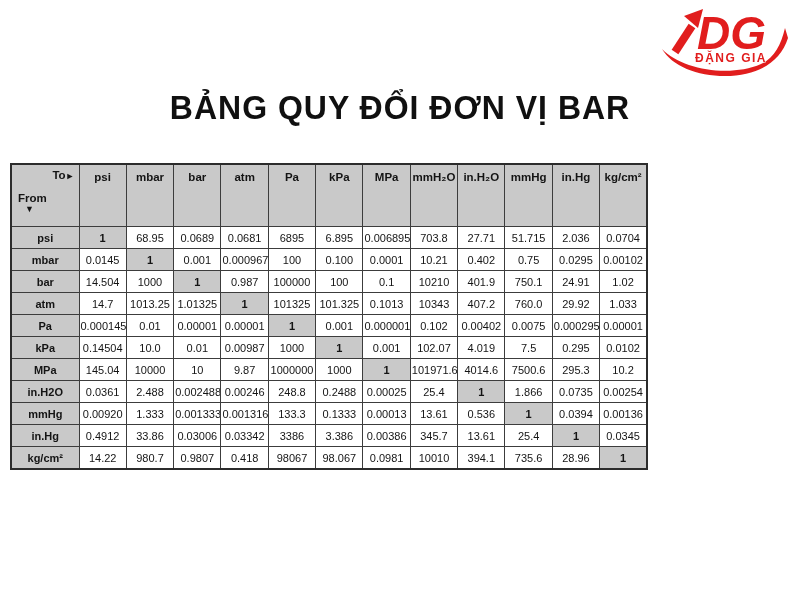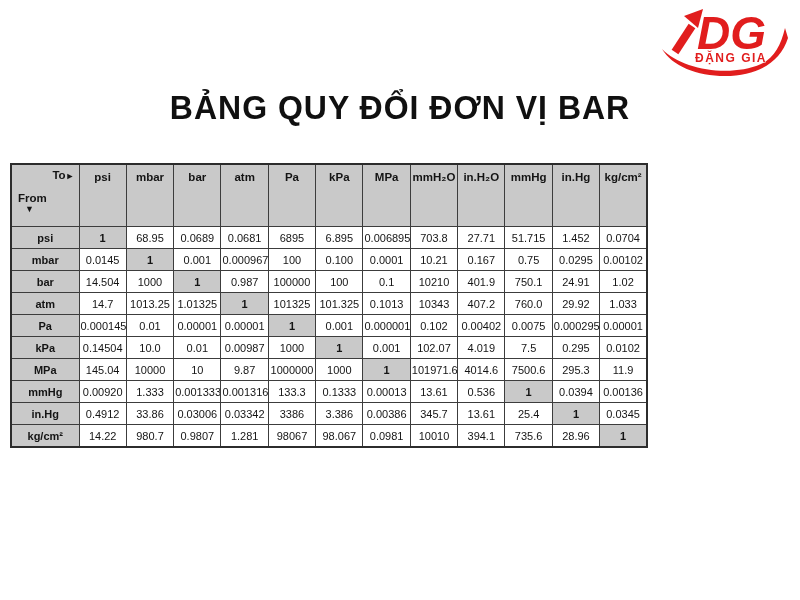--- a/index.html
+++ b/index.html
@@ -88,34 +88,34 @@
           <td class="diag">1</td>
           <td>68.95</td>
           <td>0.0689</td>
           <td>0.0681</td>
           <td>6895</td>
           <td>6.895</td>
           <td>0.006895</td>
           <td>703.8</td>
           <td>27.71</td>
           <td>51.715</td>
-          <td>1.452</td>
+          <td>2.036</td>
           <td>0.0704</td>
         </tr>
         <tr>
           <th>mbar</th>
           <td>0.0145</td>
           <td class="diag">1</td>
           <td>0.001</td>
           <td>0.000967</td>
           <td>100</td>
           <td>0.100</td>
           <td>0.0001</td>
           <td>10.21</td>
-          <td>0.167</td>
+          <td>0.402</td>
           <td>0.75</td>
           <td>0.0295</td>
           <td>0.00102</td>
         </tr>
         <tr>
           <th>bar</th>
           <td>14.504</td>
           <td>1000</td>
           <td class="diag">1</td>
           <td>0.987</td>
@@ -179,21 +179,36 @@
           <td>10000</td>
           <td>10</td>
           <td>9.87</td>
           <td>1000000</td>
           <td>1000</td>
           <td class="diag">1</td>
           <td>101971.6</td>
           <td>4014.6</td>
           <td>7500.6</td>
           <td>295.3</td>
-          <td>11.9</td>
+          <td>10.2</td>
+        </tr>
+        <tr>
+          <th>in.H2O</th>
+          <td>0.0361</td>
+          <td>2.488</td>
+          <td>0.002488</td>
+          <td>0.00246</td>
+          <td>248.8</td>
+          <td>0.2488</td>
+          <td>0.00025</td>
+          <td>25.4</td>
+          <td class="diag">1</td>
+          <td>1.866</td>
+          <td>0.0735</td>
+          <td>0.00254</td>
         </tr>
         <tr>
           <th>mmHg</th>
           <td>0.00920</td>
           <td>1.333</td>
           <td>0.001333</td>
           <td>0.001316</td>
           <td>133.3</td>
           <td>0.1333</td>
           <td>0.00013</td>
@@ -216,21 +231,21 @@
           <td>13.61</td>
           <td>25.4</td>
           <td class="diag">1</td>
           <td>0.0345</td>
         </tr>
         <tr>
           <th>kg/cm²</th>
           <td>14.22</td>
           <td>980.7</td>
           <td>0.9807</td>
-          <td>1.281</td>
+          <td>0.418</td>
           <td>98067</td>
           <td>98.067</td>
           <td>0.0981</td>
           <td>10010</td>
           <td>394.1</td>
           <td>735.6</td>
           <td>28.96</td>
           <td class="diag">1</td>
         </tr>
       </tbody>

